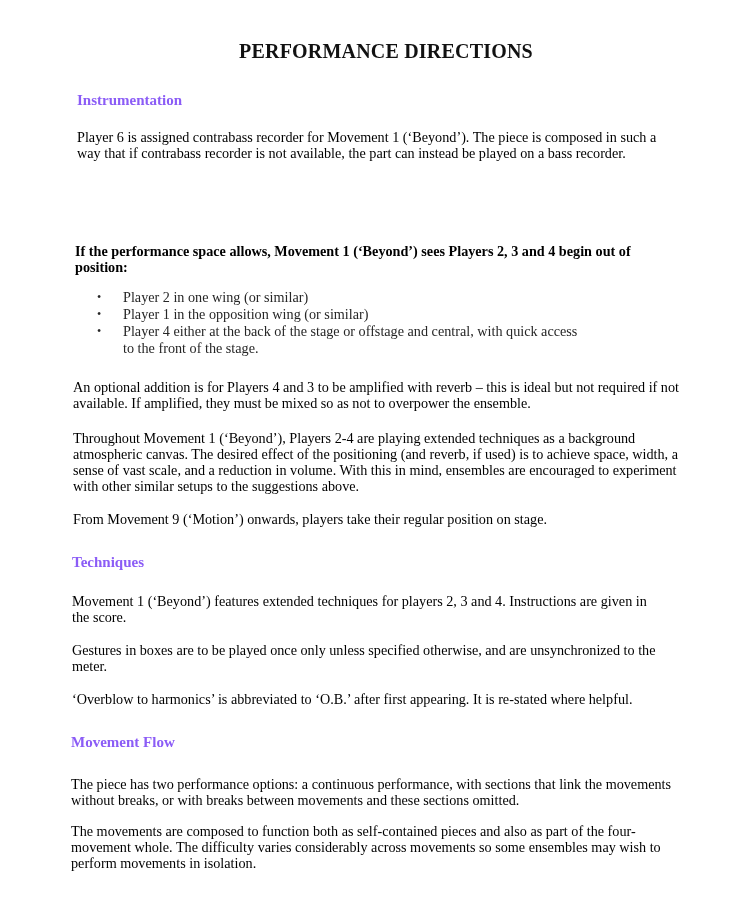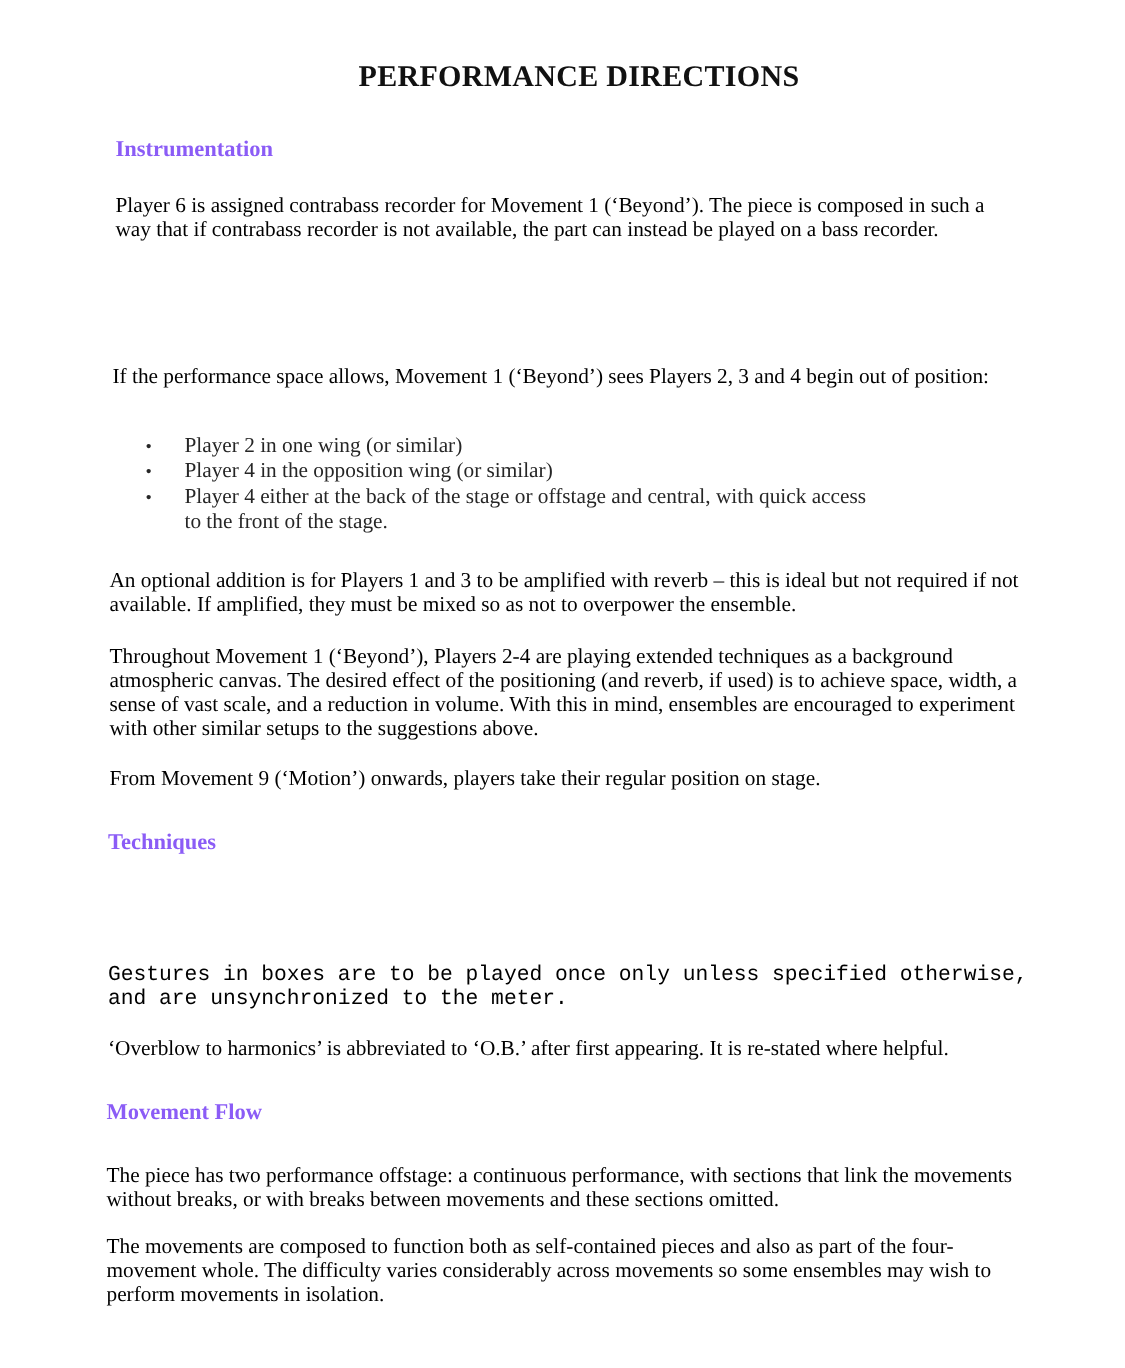--- a/index.html
+++ b/index.html
@@ -32,41 +32,42 @@
 </style>
 </head>
 <body>
 
 <div class="page">
   <div class="title">PERFORMANCE DIRECTIONS</div>
 
   <div class="h" style="left:36px; top:92px;">Instrumentation</div>
   <p class="p" style="left:36px; top:129px; width:600px;">Player 6 is assigned contrabass recorder for Movement 1 (‘Beyond’). The piece is composed in such a way that if contrabass recorder is not available, the part can instead be played on a bass recorder.</p>
 
-  <p class="p" style="left:34px; top:243px; width:590px;">If the performance space allows, Movement 1 (‘Beyond’) sees Players 2, 3 and 4 begin out of position:</p>
+  <p class="p" style="left:34px; top:243px; width:590px;font-weight:bold;">If the performance space allows, Movement 1 (‘Beyond’) sees Players 2, 3 and 4 begin out of position:</p>
 
   <ul class="bullets">
     <li>
       <span class="dot">•</span>
       <span class="txt">Player 2 in one wing (or similar)</span>
     </li>
     <li>
       <span class="dot">•</span>
-      <span class="txt">Player 4 in the opposition wing (or similar)</span>
+      <span class="txt">Player 1 in the opposition wing (or similar)</span>
     </li>
     <li style="width:460px;">
       <span class="dot">•</span>
       <span class="txt">Player 4 either at the back of the stage or offstage and central, with quick access to the front of the stage.</span>
     </li>
   </ul>
 
-  <p class="p" style="left:32px; top:379px; width:620px;">An optional addition is for Players 1 and 3 to be amplified with reverb – this is ideal but not required if not available. If amplified, they must be mixed so as not to overpower the ensemble.</p>
+  <p class="p" style="left:32px; top:379px; width:620px;">An optional addition is for Players 4 and 3 to be amplified with reverb – this is ideal but not required if not available. If amplified, they must be mixed so as not to overpower the ensemble.</p>
   <p class="p" style="left:32px; top:430px; width:615px;">Throughout Movement 1 (‘Beyond’), Players 2-4 are playing extended techniques as a background atmospheric canvas. The desired effect of the positioning (and reverb, if used) is to achieve space, width, a sense of vast scale, and a reduction in volume. With this in mind, ensembles are encouraged to experiment with other similar setups to the suggestions above.</p>
   <p class="p" style="left:32px; top:511px; width:620px;">From Movement 9 (‘Motion’) onwards, players take their regular position on stage.</p>
 
   <div class="h" style="left:31px; top:554px;">Techniques</div>
-  <p class="p" style="left:31px; top:642px; width:620px;font-family:Liberation Mono, monospace;">Gestures in boxes are to be played once only unless specified otherwise, and are unsynchronized to the meter.</p>
+  <p class="p" style="left:31px; top:593px; width:590px;">Movement 1 (‘Beyond’) features extended techniques for players 2, 3 and 4. Instructions are given in the score.</p>
+  <p class="p" style="left:31px; top:642px; width:620px;">Gestures in boxes are to be played once only unless specified otherwise, and are unsynchronized to the meter.</p>
   <p class="p" style="left:31px; top:691px; width:630px;">‘Overblow to harmonics’ is abbreviated to ‘O.B.’ after first appearing. It is re-stated where helpful.</p>
 
   <div class="h" style="left:30px; top:734px;text-align:center;">Movement Flow</div>
-  <p class="p" style="left:30px; top:776px; width:605px;">The piece has two performance offstage: a continuous performance, with sections that link the movements without breaks, or with breaks between movements and these sections omitted.</p>
+  <p class="p" style="left:30px; top:776px; width:605px;">The piece has two performance options: a continuous performance, with sections that link the movements without breaks, or with breaks between movements and these sections omitted.</p>
   <p class="p" style="left:30px; top:823px; width:605px;">The movements are composed to function both as self-contained pieces and also as part of the four-movement whole. The difficulty varies considerably across movements so some ensembles may wish to perform movements in isolation.</p>
 </div>
 
 </body></html>

